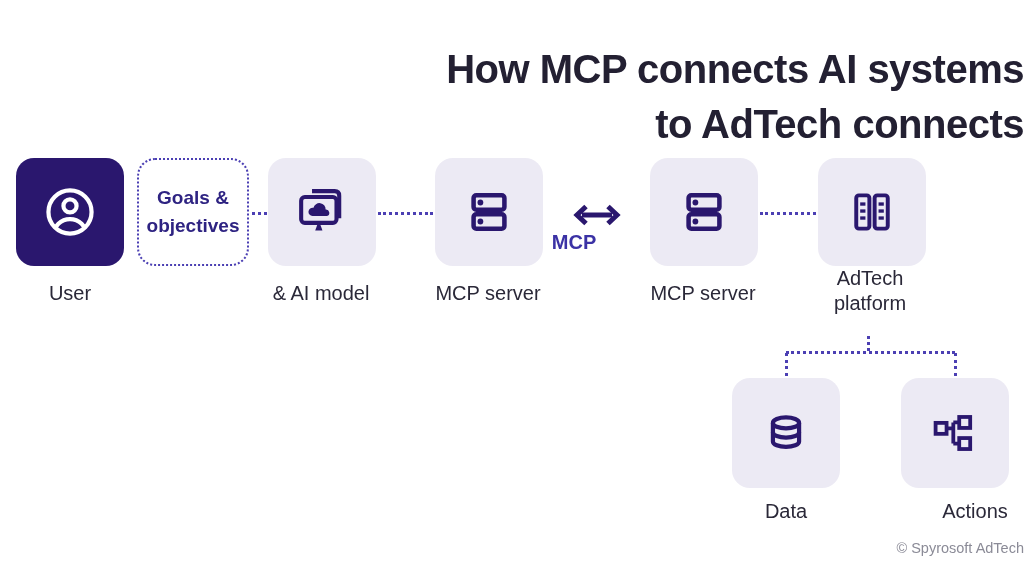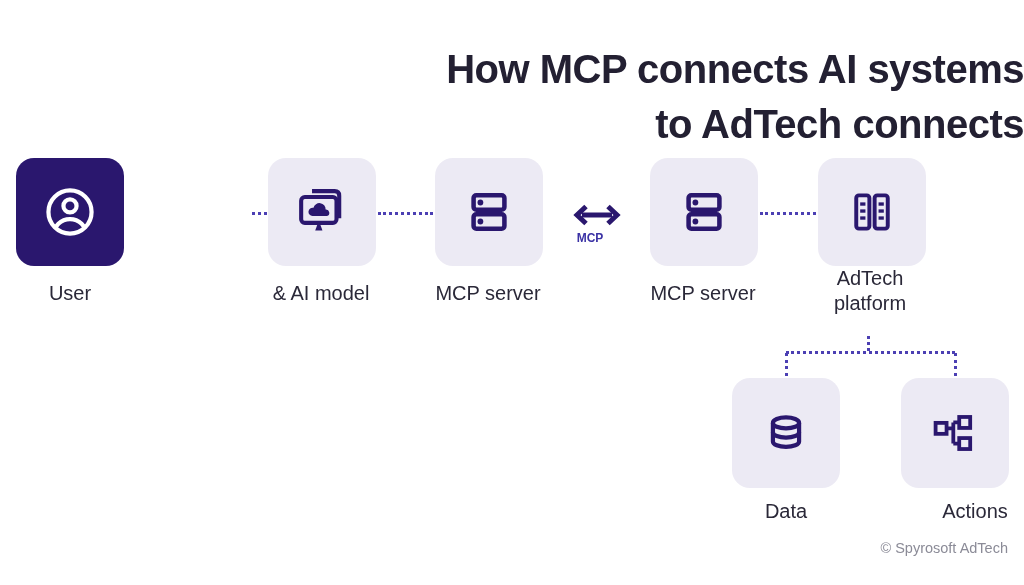--- a/index.html
+++ b/index.html
@@ -47,25 +47,25 @@
   .node-label{
     position:absolute;transform:translateX(-50%);
     font-size:20px;font-weight:400;color:var(--label-text);
     text-align:center;line-height:1.25;white-space:nowrap;
   }
   .node-label span{display:block;}
   .dot-h{position:absolute;height:0;border-top:3px dotted var(--accent-purple);}
   .dot-v{position:absolute;width:0;border-left:3px dotted var(--accent-purple);}
   .mcp-arrow{position:absolute;left:572px;top:203px;color:var(--primary-dark);}
   .mcp-label{
-    position:absolute;left:590px;top:231px;transform:translateX(-50%);
-    font-size:12px;font-weight:600;color:var(--mcp-text);
+    position:absolute;left:574px;top:231px;transform:translateX(-50%);
+    font-size:20px;font-weight:600;color:var(--mcp-text);
   }
   .copyright{
-    position:absolute;right:16px;top:540px;
+    position:absolute;right:0;top:540px;
     font-size:14.5px;font-weight:400;color:var(--copyright-text);
   }
   svg{display:block;}
 </style>
 </head>
 <body>
 
 <div class="canvas">
 
   <h1 class="title">
@@ -81,20 +81,26 @@
               <circle cx="32" cy="32" r="23"></circle>
             </clipPath>
           </defs>
         <circle cx="32" cy="32" r="23"></circle>
         <circle cx="32" cy="25.5" r="7"></circle>
         <circle cx="32" cy="57" r="17.5" clip-path="url(#uclip)"></circle>
       </svg>
     </span>
   </div>
 
+  <div class="node node--dashed" style="left:137px;top:158px;width:112px;">
+    <div class="goals-text">
+      <span>Goals &amp;</span>
+      <span>objectives</span>
+    </div>
+  </div>
 
   <div class="node" style="left:268px;top:158px;">
     <span>
       <svg width="58" height="58" viewBox="0 0 64 64" fill="none" stroke="currentColor" stroke-width="4.5">
         <path d="M21 9 H46 Q51 9 51 14 V39"></path>
         <rect x="9" y="15.5" width="39" height="28.5" rx="4" fill="var(--node-fill-light)"></rect>
         <path d="M24.5 52.5 L27.5 44 H29.5 L32.5 52.5 Z" fill="currentColor" stroke="none"></path>
         <path d="M37.5 36.5 H21.5 a4.6 4.6 0 1 1 1.1 -9.1 A6.8 6.8 0 0 1 36 29.3 a3.7 3.7 0 0 1 1.5 7.2 Z" fill="currentColor" stroke="none"></path>
       </svg>
     </span>

